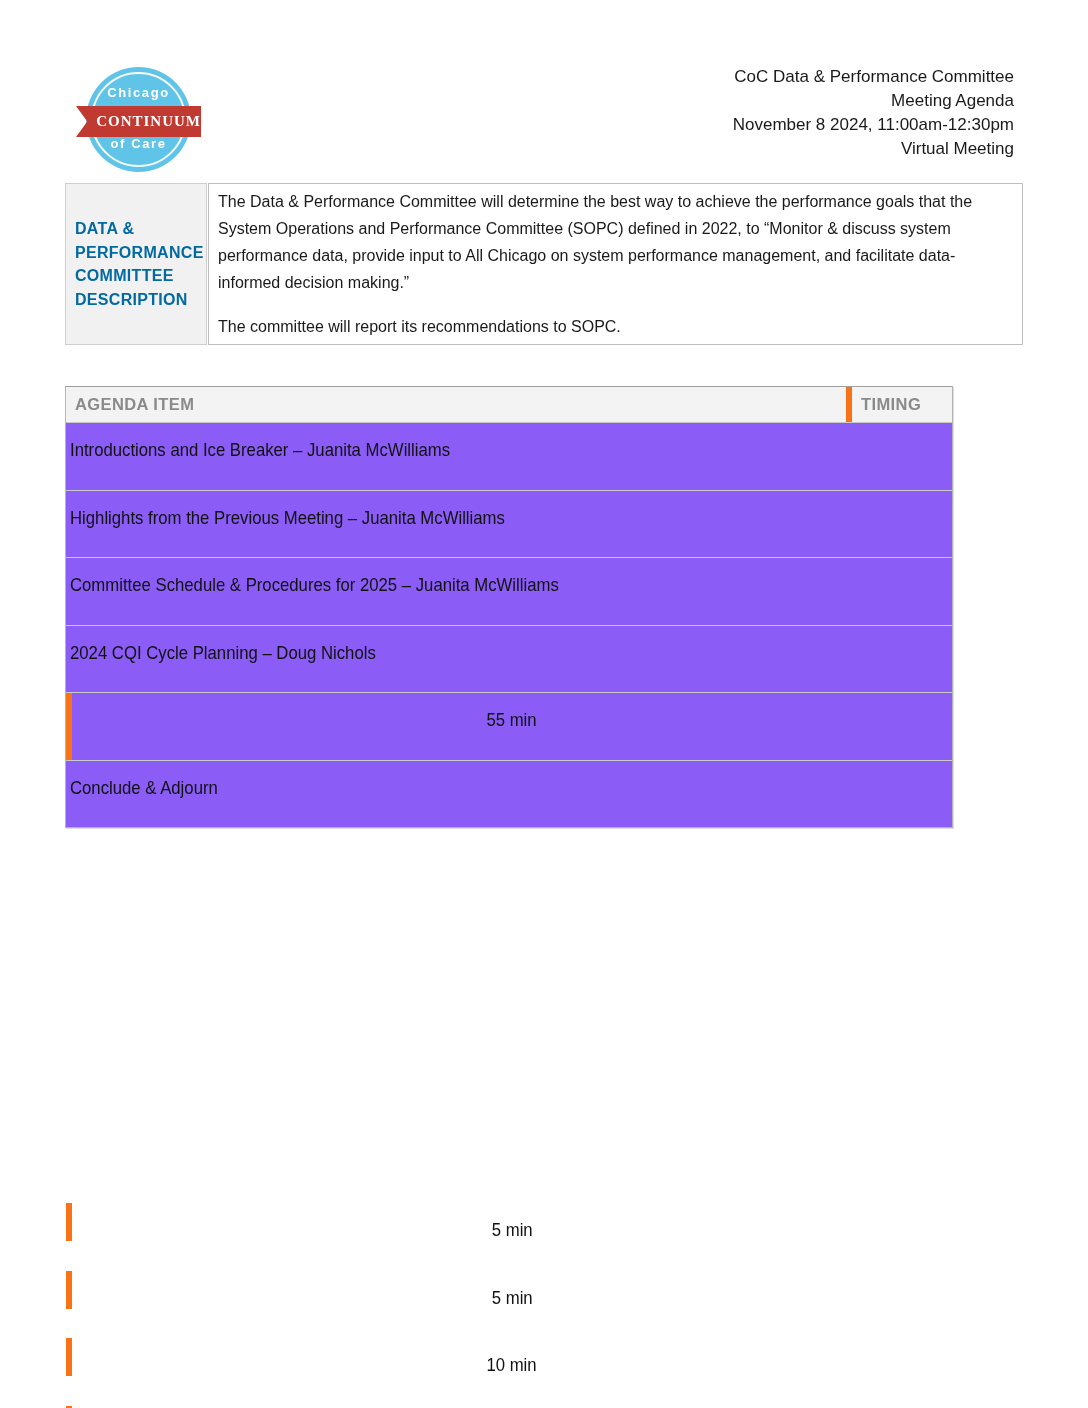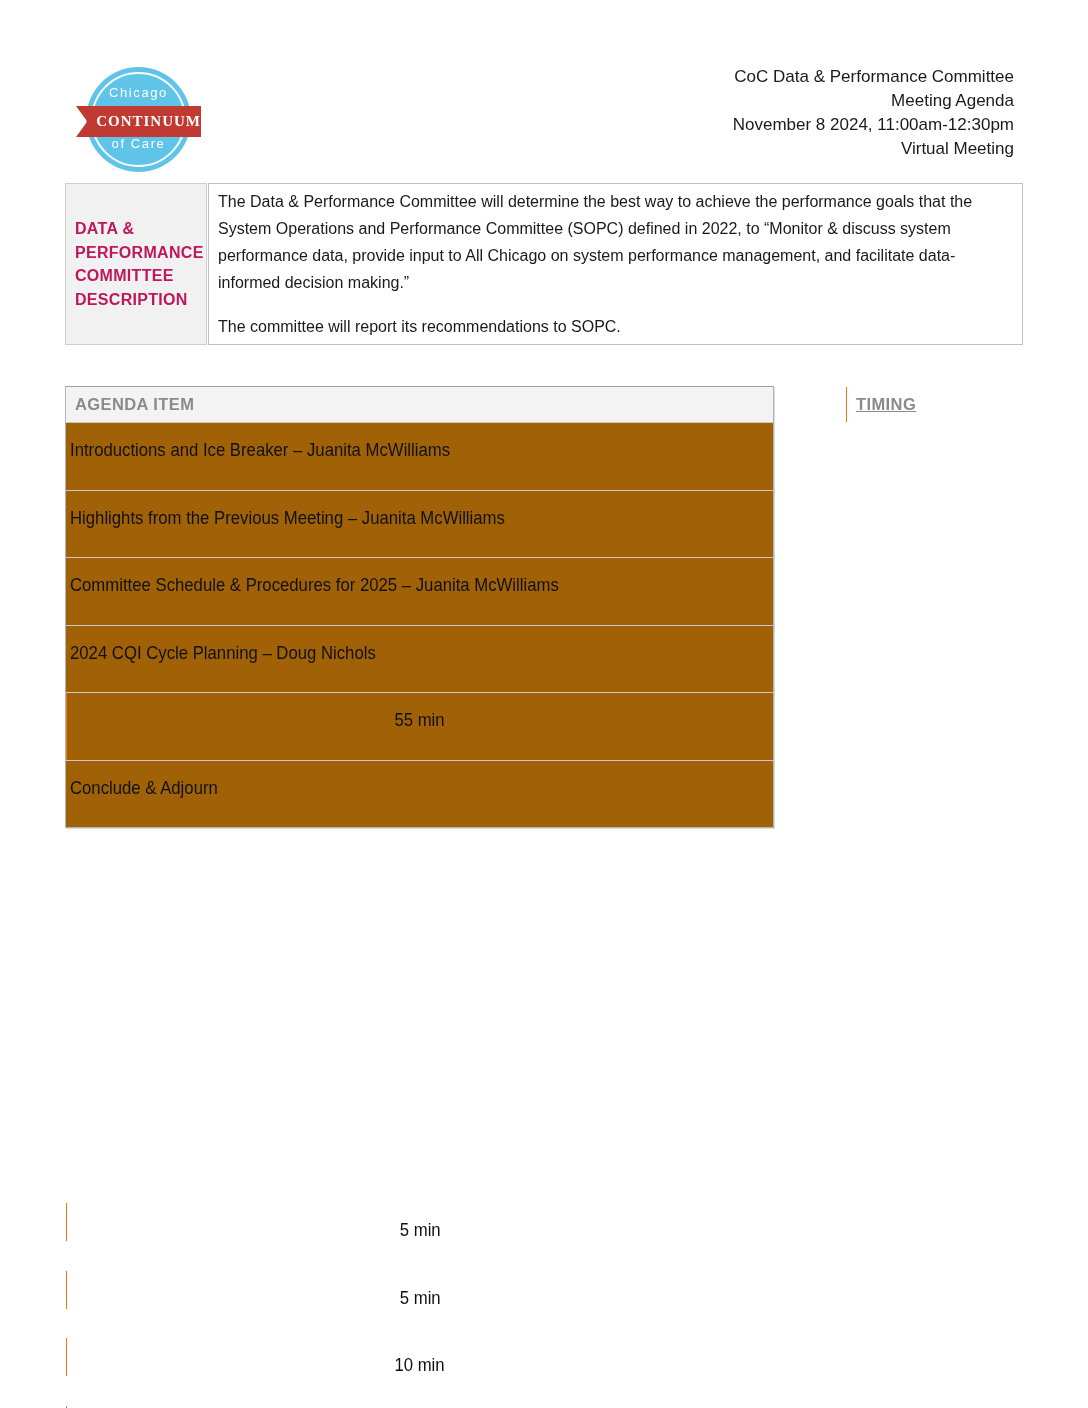--- a/index.html
+++ b/index.html
@@ -39,21 +39,21 @@
     border: 2px solid rgba(255,255,255,0.95);
     border-radius: 50%;
   }
   .logo-top-text, .logo-bottom-text {
     position: absolute;
     width: 100%;
     text-align: center;
     color: #ffffff;
     font-size: 13px;
     letter-spacing: 1.6px;
-    font-weight: 400;
+    font-weight: 700;
   }
   .logo-top-text { top: 18px; }
   .logo-bottom-text { bottom: 21px; }
   .logo-ribbon {
     position: absolute;
     left: 4px;
     top: 44px;
     width: 125px;
     height: 31px;
     clip-path: polygon(0% 0%, 100% 0%, 100% 100%, 0% 100%, 9% 50%);
@@ -98,60 +98,59 @@
     border: 1px solid #cfcfcf;
     display: flex;
     flex-direction: column;
     justify-content: center;
     padding-left: 9px;
     margin-right: 1px;
   }
   .desc-label div {
     font-size: 16px;
     font-weight: bold;
-    color: #be185d;
+    color: #0369a1;
     line-height: 23.5px;
     letter-spacing: 0.3px;
   }
   .desc-content {
     flex: 1;
     border: 1px solid #bfbfbf;
     background: #ffffff;
     padding: 4px 9px;
     font-size: 16px;
     line-height: 27px;
     color: #1a1a1a;
   }
   .desc-content p + p { margin-top: 17px; }
 
   
   .agenda-table {
     position: absolute;
     left: 65px;
     top: 386px;
-    width: 709px;
+    width: 888px;
     border: 1px solid #b5b5b5;
     border-top-color: #9e9e9e;
     box-shadow: 1px 1px 0 #dcdcdc;
-    background: #a16207;
+    background: #8b5cf6;
   }
   .agenda-row { display: flex; border-top: 1px solid #c9c9c9; }
   .agenda-row.header-row { border-top: none; background: #f3f3f3; height: 35px; }
   .agenda-row.data-row { height: 67.5px; flex-direction: column; }
   .cell-item {
     width: 780px;
     flex: 0 0 780px;
     padding: 16px 4px 0 4px;
   }
   .cell-timing {
     flex: 1;
-    border-left: 1px solid #f97316;
+    border-left: 6px solid #f97316;
     text-align: center;
     padding-top: 16px;
-    text-decoration: underline;
   }
   .header-row .cell-item, .header-row .cell-timing {
     padding: 0 0 0 9px;
     line-height: 34px;
     font-weight: bold;
     font-size: 16.5px;
     color: #8a8a8a;
     letter-spacing: 0.4px;
     text-align: left;
   }

